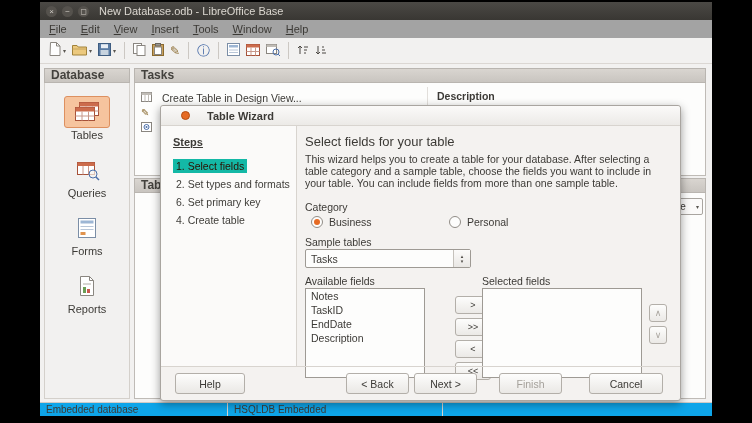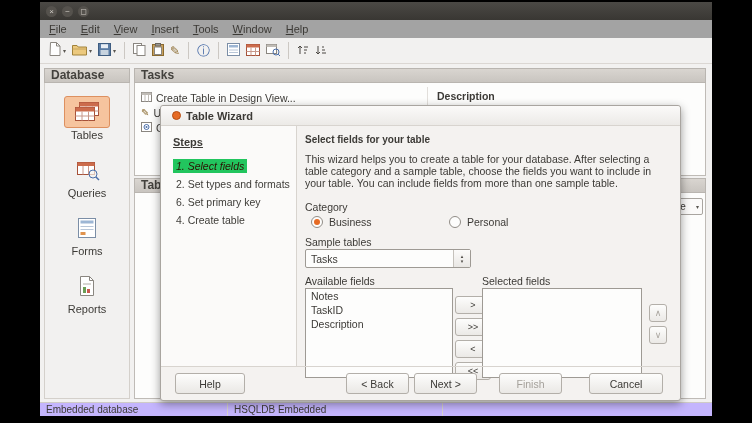--- a/index.html
+++ b/index.html
@@ -49,60 +49,60 @@
   .sidebar { position:absolute; left:4px; top:66px; width:86px; bottom:17px; }
   .sidebar-body { position:absolute; top:15px; bottom:0; left:0; right:0; background:#f2f1f0; border:1px solid #d4d0cb; border-top:none; }
   .sb-item { display:flex; flex-direction:column; align-items:center; margin-top:13px; cursor:default; }
   .sb-icon-box { width:46px; height:32px; display:flex; align-items:center; justify-content:center; border:1px solid transparent; border-radius:3px; }
   .sb-item.selected .sb-icon-box { background:#f6c49e; border-color:#dd9060; }
   .sb-label { font-size:11px; margin-top:1px; }
   .main-panel { position:absolute; left:94px; right:6px; }
   .tasks-panel { top:66px; height:108px; }
   .tables-panel { top:176px; bottom:17px; }
   .panel-body { position:absolute; top:15px; left:0; right:0; bottom:0; background:#fdfdfc; border:1px solid #bfbbb6; border-top:none; }
-  .task-item { display:flex; align-items:center; gap:4px; font-size:10.5px; height:15px; padding-left:6px; }
+  .task-item { display:flex; align-items:center; gap:10px; font-size:10.5px; height:15px; padding-left:6px; }
   .tasks-divider { position:absolute; left:292px; top:4px; bottom:4px; width:1px; background:#e2dfdb; }
   .desc-header { position:absolute; left:302px; top:7px; font-size:10.5px; font-weight:bold; }
   .preview-combo {
     position:absolute; right:2px; top:5px; width:46px; height:17px;
     background:#fbfaf9; border:1px solid #a9a5a0; border-radius:2px;
     display:flex; align-items:center; font-size:10px; padding-left:4px;
   }
   .preview-combo .dd-arrow { position:absolute; right:3px; font-size:6px; }
   
   .statusbar {
     position:absolute; left:0; right:0; bottom:0; height:14px;
-    border-top:1px solid #cfcbc6; background:#c4b5fd;
+    border-top:1px solid #cfcbc6; background:#0ea5e9;
     display:flex; align-items:center; font-size:10px;
   }
   .status-cell { padding:0 6px; height:100%; display:flex; align-items:center; border-right:1px solid #d6d2cd; }
   .status-cell.first { width:188px; }
   .status-cell.db { width:215px; }
   
   .dialog {
     position:absolute; left:120px; top:103px; width:521px; height:296px;
     background:#f4f2f0; border:1px solid #a9a5a0; border-radius:3px;
     box-shadow:0 3px 10px rgba(0,0,0,.4); z-index:20;
   }
   .dlg-titlebar {
-    height:20px; display:flex; align-items:center; gap:5px; padding-left:11px;
+    height:20px; display:flex; align-items:center; gap:17px; padding-left:20px;
     background:linear-gradient(#fbfaf9,#ecEAe7); border-bottom:1px solid #d8d4cf;
     border-radius:3px 3px 0 0; font-size:11px; font-weight:bold;
   }
   .dlg-app-icon { width:9px; height:9px; border-radius:50%; background:#e66b24; border:1px solid #b44d12; }
   .steps-panel {
     position:absolute; left:0; top:20px; width:136px; bottom:34px;
     background:#fbfaf9; border-right:1px solid #d8d4cf;
   }
   .steps-title { font-size:11px; font-weight:bold; text-decoration:underline; margin:10px 0 12px 12px; }
   .step-item { font-size:10.5px; color:#3f3d39; margin:0 0 6px 12px; }
   .step-item span { padding:1px 3px; }
-  .step-item.current span { background:#22c55e; color:#2d1000;font-style:italic; }
+  .step-item.current span { background:#14b8a6; color:#2d1000; }
   .dlg-content { position:absolute; left:136px; right:0; top:20px; bottom:34px; font-size:10.5px; }
-  .dlg-heading { position:absolute; left:8px; top:8px; font-size:10px; font-weight:bold; }
+  .dlg-heading { position:absolute; left:8px; top:8px; font-size:13px; font-weight:normal; }
   .dlg-intro { position:absolute; left:8px; top:27px; width:368px; line-height:12px; }
   .lbl-category { position:absolute; left:8px; top:75px; }
   .radio-row { position:absolute; left:14px; top:90px; display:flex; align-items:center; gap:6px; }
   .radio-row.personal { left:152px; }
   .radio {
     width:12px; height:12px; border-radius:50%; background:#fdfdfc;
     border:1px solid #918d87; position:relative;
   }
   .radio.checked::after {
     content:""; position:absolute; left:2px; top:2px; width:6px; height:6px;
@@ -119,21 +119,21 @@
     border-left:1px solid #c5c1bb; background:linear-gradient(#fcfbfa,#e9e7e4);
     display:flex; flex-direction:column; align-items:center; justify-content:center; line-height:5px;
   }
   .combo-spin span { font-size:5px; color:#4a4742; }
   .lbl-available { position:absolute; left:8px; top:149px; }
   .lbl-selected { position:absolute; left:185px; top:149px; }
   .listbox {
     position:absolute; top:162px; height:90px; background:#fdfdfc;
     border:1px solid #9e9a94; overflow:hidden;
   }
-  .listbox.available { left:8px; width:148px; }
+  .listbox.available { left:8px; width:120px; }
   .listbox.selected-list { left:185px; width:160px; }
   .list-item { font-size:10.5px; padding:0 5px; height:14px; line-height:14px; }
   .mini-btn {
     position:absolute; width:36px; height:18px; left:158px;
     background:linear-gradient(#fdfdfc,#ebe9e6); border:1px solid #b3afa9;
     border-radius:3px; font-size:9px; display:flex; align-items:center; justify-content:center;
   }
   .updown { left:352px; width:18px; color:#aaa6a0; }
   .dlg-footer {
     position:absolute; left:0; right:0; bottom:0; height:34px;
@@ -156,20 +156,21 @@
 <body>
 
 <div class="window">
 
   <div class="titlebar">
     <div class="win-controls">
       <div class="win-btn">×</div>
       <div class="win-btn">−</div>
       <div class="win-btn">◻</div>
     </div>
+    <div class="titletext">New Database.odb - LibreOffice Base</div>
   </div>
 
   <div class="menubar">
     <span class="menu-item">File</span>
     <span class="menu-item">Edit</span>
     <span class="menu-item">View</span>
     <span class="menu-item">Insert</span>
     <span class="menu-item">Tools</span>
     <span class="menu-item">Window</span>
     <span class="menu-item">Help</span>
@@ -404,20 +405,21 @@
         <span class="combo-spin">
           <span>▴</span>
           <span>▾</span>
         </span>
       </div>
 
       <div class="lbl-available">Available fields</div>
       <div class="listbox available">
         <div class="list-item">Notes</div>
         <div class="list-item">TaskID</div>
+        <div class="list-item">EndDate</div>
         <div class="list-item">Description</div>
       </div>
 
       <div class="mini-btn" style="top:170px">&gt;</div>
       <div class="mini-btn" style="top:192px">&gt;&gt;</div>
       <div class="mini-btn" style="top:214px">&lt;</div>
       <div class="mini-btn" style="top:236px">&lt;&lt;</div>
 
       <div class="lbl-selected">Selected fields</div>
       <div class="listbox selected-list"></div>

